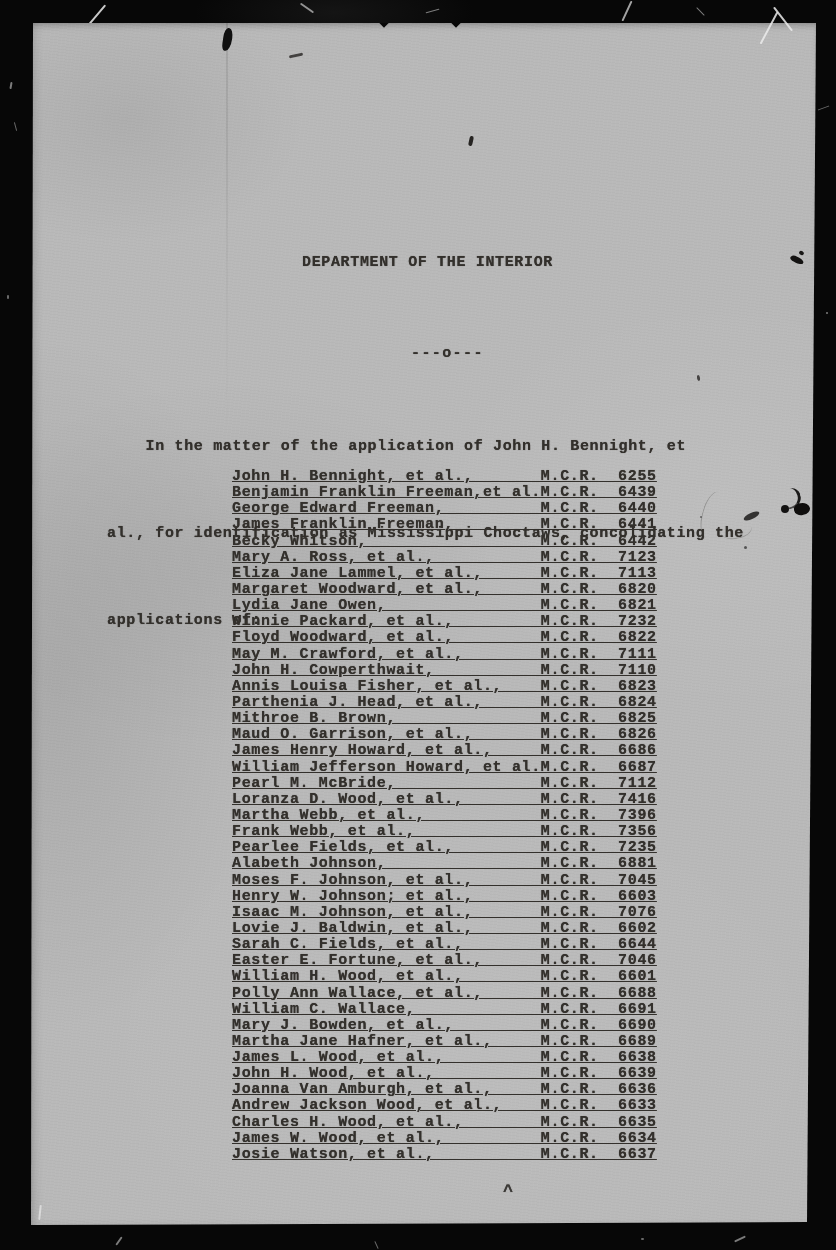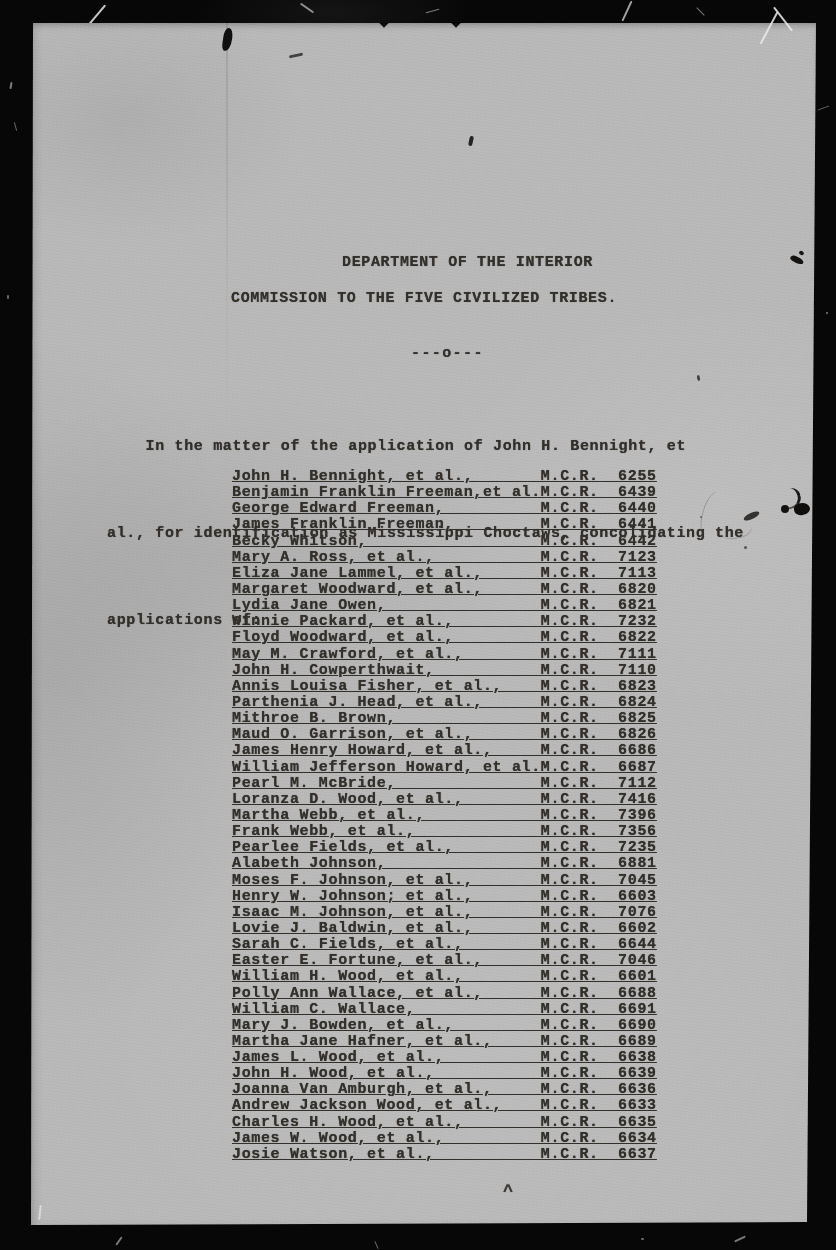--- a/index.html
+++ b/index.html
@@ -43,21 +43,21 @@
     position: absolute;
     font-family: "Liberation Mono", "DejaVu Sans Mono", monospace;
     font-size: 15px;
     letter-spacing: 0.65px;
     font-weight: 700;
     color: #33302c;
     text-shadow: 0 0 0.7px rgba(45,42,38,0.85);
     white-space: pre;
     line-height: 16px;
   }
-  #title-line1 { left: 271px; top: 232px; margin-left: 40px; }
+  #title-line1 { left: 271px; top: 232px; }
   #title-line2 { left: 200px; top: 268px; }
   #separator   { left: 380px; top: 323px; letter-spacing: 1.4px; }
   #intro {
     left: 76px; top: 351px;
     line-height: 29px;
   }
   #applications-list {
     left: 201px; top: 446px;
     line-height: 16.14px;
   }
@@ -203,21 +203,20 @@
     <div class="mark" id="smudge-dot2"></div>
     <div class="mark" id="smudge-dash"></div>
     <div class="mark" id="pencil-squiggle1"></div>
     <div class="mark" id="pencil-squiggle2"></div>
     <div class="mark" id="pencil-speck1"></div>
     <div class="mark" id="pencil-speck2"></div>
     <div class="edge-notch" id="edge-notch1"></div>
     <div class="edge-notch" id="edge-notch2"></div>
 
     <div class="tw" id="title-line1">DEPARTMENT OF THE INTERIOR</div>
-    <div class="tw" id="title-line2">COMMISSION TO THE FIVE CIVILIZED TRIBES.</div>
     <div class="tw" id="separator">---o---</div>
 
     <div class="tw" id="intro">
       <div>    In the matter of the application of John H. Bennight, et</div>
       <div>al., for identification as Mississippi Choctaws, concolidating the</div>
       <div>applications of:</div>
     </div>
 
     <div class="tw" id="applications-list"><div class="app-row"><span>John H. Bennight, et al.,       </span><span>M.C.R.</span><span>  6255</span></div><div class="app-row"><span>Benjamin Franklin Freeman,et al.</span><span>M.C.R.</span><span>  6439</span></div><div class="app-row"><span>George Edward Freeman,          </span><span>M.C.R.</span><span>  6440</span></div><div class="app-row"><span>James Franklin Freeman,         </span><span>M.C.R.</span><span>  6441</span></div><div class="app-row"><span>Becky Whitson,                  </span><span>M.C.R.</span><span>  6442</span></div><div class="app-row"><span>Mary A. Ross, et al.,           </span><span>M.C.R.</span><span>  7123</span></div><div class="app-row"><span>Eliza Jane Lammel, et al.,      </span><span>M.C.R.</span><span>  7113</span></div><div class="app-row"><span>Margaret Woodward, et al.,      </span><span>M.C.R.</span><span>  6820</span></div><div class="app-row"><span>Lydia Jane Owen,                </span><span>M.C.R.</span><span>  6821</span></div><div class="app-row"><span>Winnie Packard, et al.,         </span><span>M.C.R.</span><span>  7232</span></div><div class="app-row"><span>Floyd Woodward, et al.,         </span><span>M.C.R.</span><span>  6822</span></div><div class="app-row"><span>May M. Crawford, et al.,        </span><span>M.C.R.</span><span>  7111</span></div><div class="app-row"><span>John H. Cowperthwait,           </span><span>M.C.R.</span><span>  7110</span></div><div class="app-row"><span>Annis Louisa Fisher, et al.,    </span><span>M.C.R.</span><span>  6823</span></div><div class="app-row"><span>Parthenia J. Head, et al.,      </span><span>M.C.R.</span><span>  6824</span></div><div class="app-row"><span>Mithroe B. Brown,               </span><span>M.C.R.</span><span>  6825</span></div><div class="app-row"><span>Maud O. Garrison, et al.,       </span><span>M.C.R.</span><span>  6826</span></div><div class="app-row"><span>James Henry Howard, et al.,     </span><span>M.C.R.</span><span>  6686</span></div><div class="app-row"><span>William Jefferson Howard, et al.</span><span>M.C.R.</span><span>  6687</span></div><div class="app-row"><span>Pearl M. McBride,               </span><span>M.C.R.</span><span>  7112</span></div><div class="app-row"><span>Loranza D. Wood, et al.,        </span><span>M.C.R.</span><span>  7416</span></div><div class="app-row"><span>Martha Webb, et al.,            </span><span>M.C.R.</span><span>  7396</span></div><div class="app-row"><span>Frank Webb, et al.,             </span><span>M.C.R.</span><span>  7356</span></div><div class="app-row"><span>Pearlee Fields, et al.,         </span><span>M.C.R.</span><span>  7235</span></div><div class="app-row"><span>Alabeth Johnson,                </span><span>M.C.R.</span><span>  6881</span></div><div class="app-row"><span>Moses F. Johnson, et al.,       </span><span>M.C.R.</span><span>  7045</span></div><div class="app-row"><span>Henry W. Johnson; et al.,       </span><span>M.C.R.</span><span>  6603</span></div><div class="app-row"><span>Isaac M. Johnson, et al.,       </span><span>M.C.R.</span><span>  7076</span></div><div class="app-row"><span>Lovie J. Baldwin, et al.,       </span><span>M.C.R.</span><span>  6602</span></div><div class="app-row"><span>Sarah C. Fields, et al.,        </span><span>M.C.R.</span><span>  6644</span></div><div class="app-row"><span>Easter E. Fortune, et al.,      </span><span>M.C.R.</span><span>  7046</span></div><div class="app-row"><span>William H. Wood, et al.,        </span><span>M.C.R.</span><span>  6601</span></div><div class="app-row"><span>Polly Ann Wallace, et al.,      </span><span>M.C.R.</span><span>  6688</span></div><div class="app-row"><span>William C. Wallace,             </span><span>M.C.R.</span><span>  6691</span></div><div class="app-row"><span>Mary J. Bowden, et al.,         </span><span>M.C.R.</span><span>  6690</span></div><div class="app-row"><span>Martha Jane Hafner, et al.,     </span><span>M.C.R.</span><span>  6689</span></div><div class="app-row"><span>James L. Wood, et al.,          </span><span>M.C.R.</span><span>  6638</span></div><div class="app-row"><span>John H. Wood, et al.,           </span><span>M.C.R.</span><span>  6639</span></div><div class="app-row"><span>Joanna Van Amburgh, et al.,     </span><span>M.C.R.</span><span>  6636</span></div><div class="app-row"><span>Andrew Jackson Wood, et al.,    </span><span>M.C.R.</span><span>  6633</span></div><div class="app-row"><span>Charles H. Wood, et al.,        </span><span>M.C.R.</span><span>  6635</span></div><div class="app-row"><span>James W. Wood, et al.,          </span><span>M.C.R.</span><span>  6634</span></div><div class="app-row"><span>Josie Watson, et al.,           </span><span>M.C.R.</span><span>  6637</span></div></div>
 

